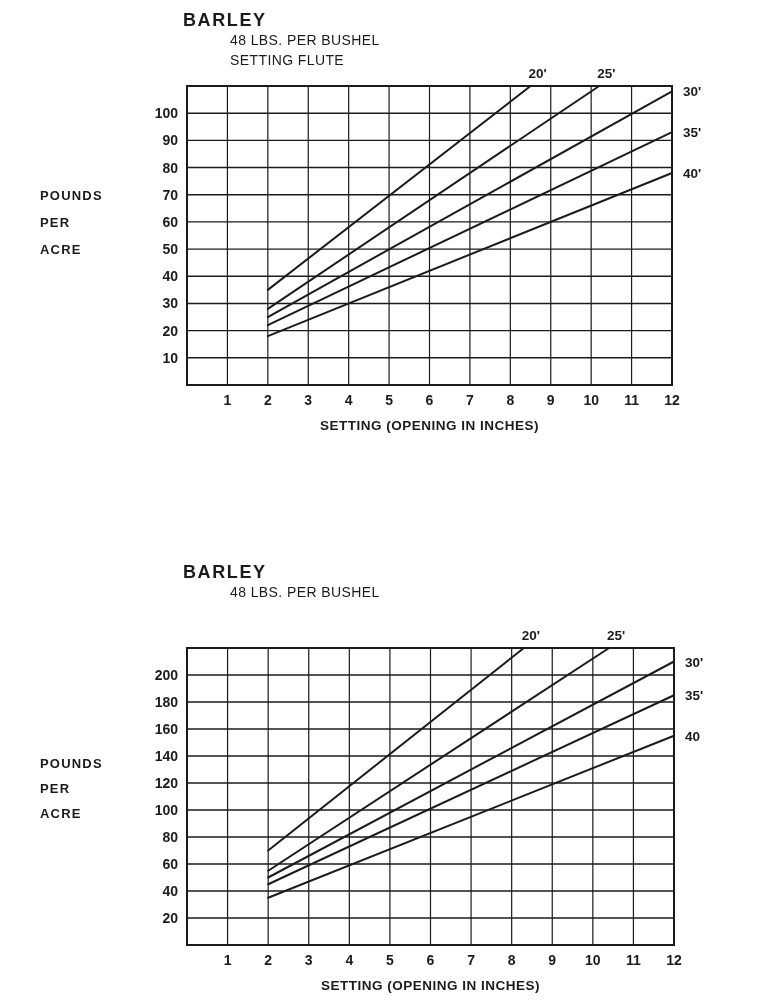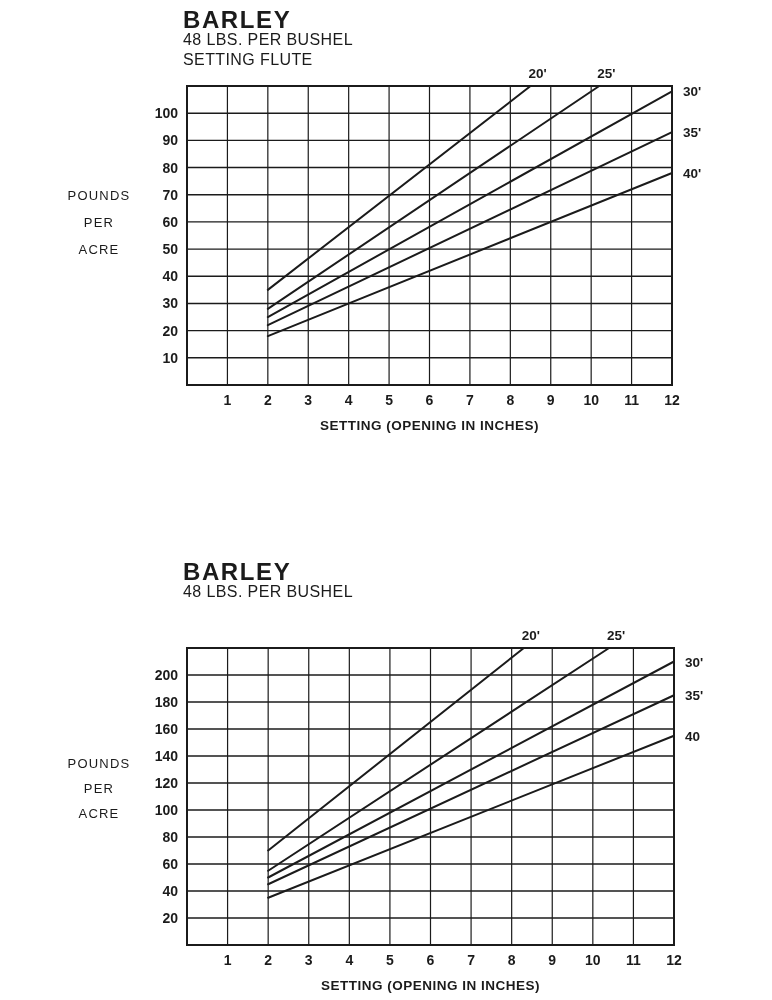--- a/index.html
+++ b/index.html
@@ -20,38 +20,38 @@
     position: absolute;
     left: 0;
     top: 0;
   }
   .chart-title {
     position: absolute;
     left: 183px;
     white-space: nowrap;
   }
   .chart-title .main {
-    font-size: 24px;
+    font-size: 18px;
     font-weight: bold;
     letter-spacing: 1.6px;
     line-height: 20px;
   }
   .chart-title .sub {
-    font-size: 16px;
+    font-size: 14px;
     font-weight: normal;
     letter-spacing: 0.4px;
     line-height: 20px;
+    margin-left: 47px;
   }
   .y-axis-words {
     position: absolute;
     left: 40px;
     width: 118px;
-    text-align: center;
     font-size: 13px;
-    font-weight: normal;
+    font-weight: bold;
     letter-spacing: 1.2px;
   }
   .y-axis-words div {
     line-height: 27px;
   }
   .y-axis-words.second div {
     line-height: 25px;
   }
 </style>
 </head>

